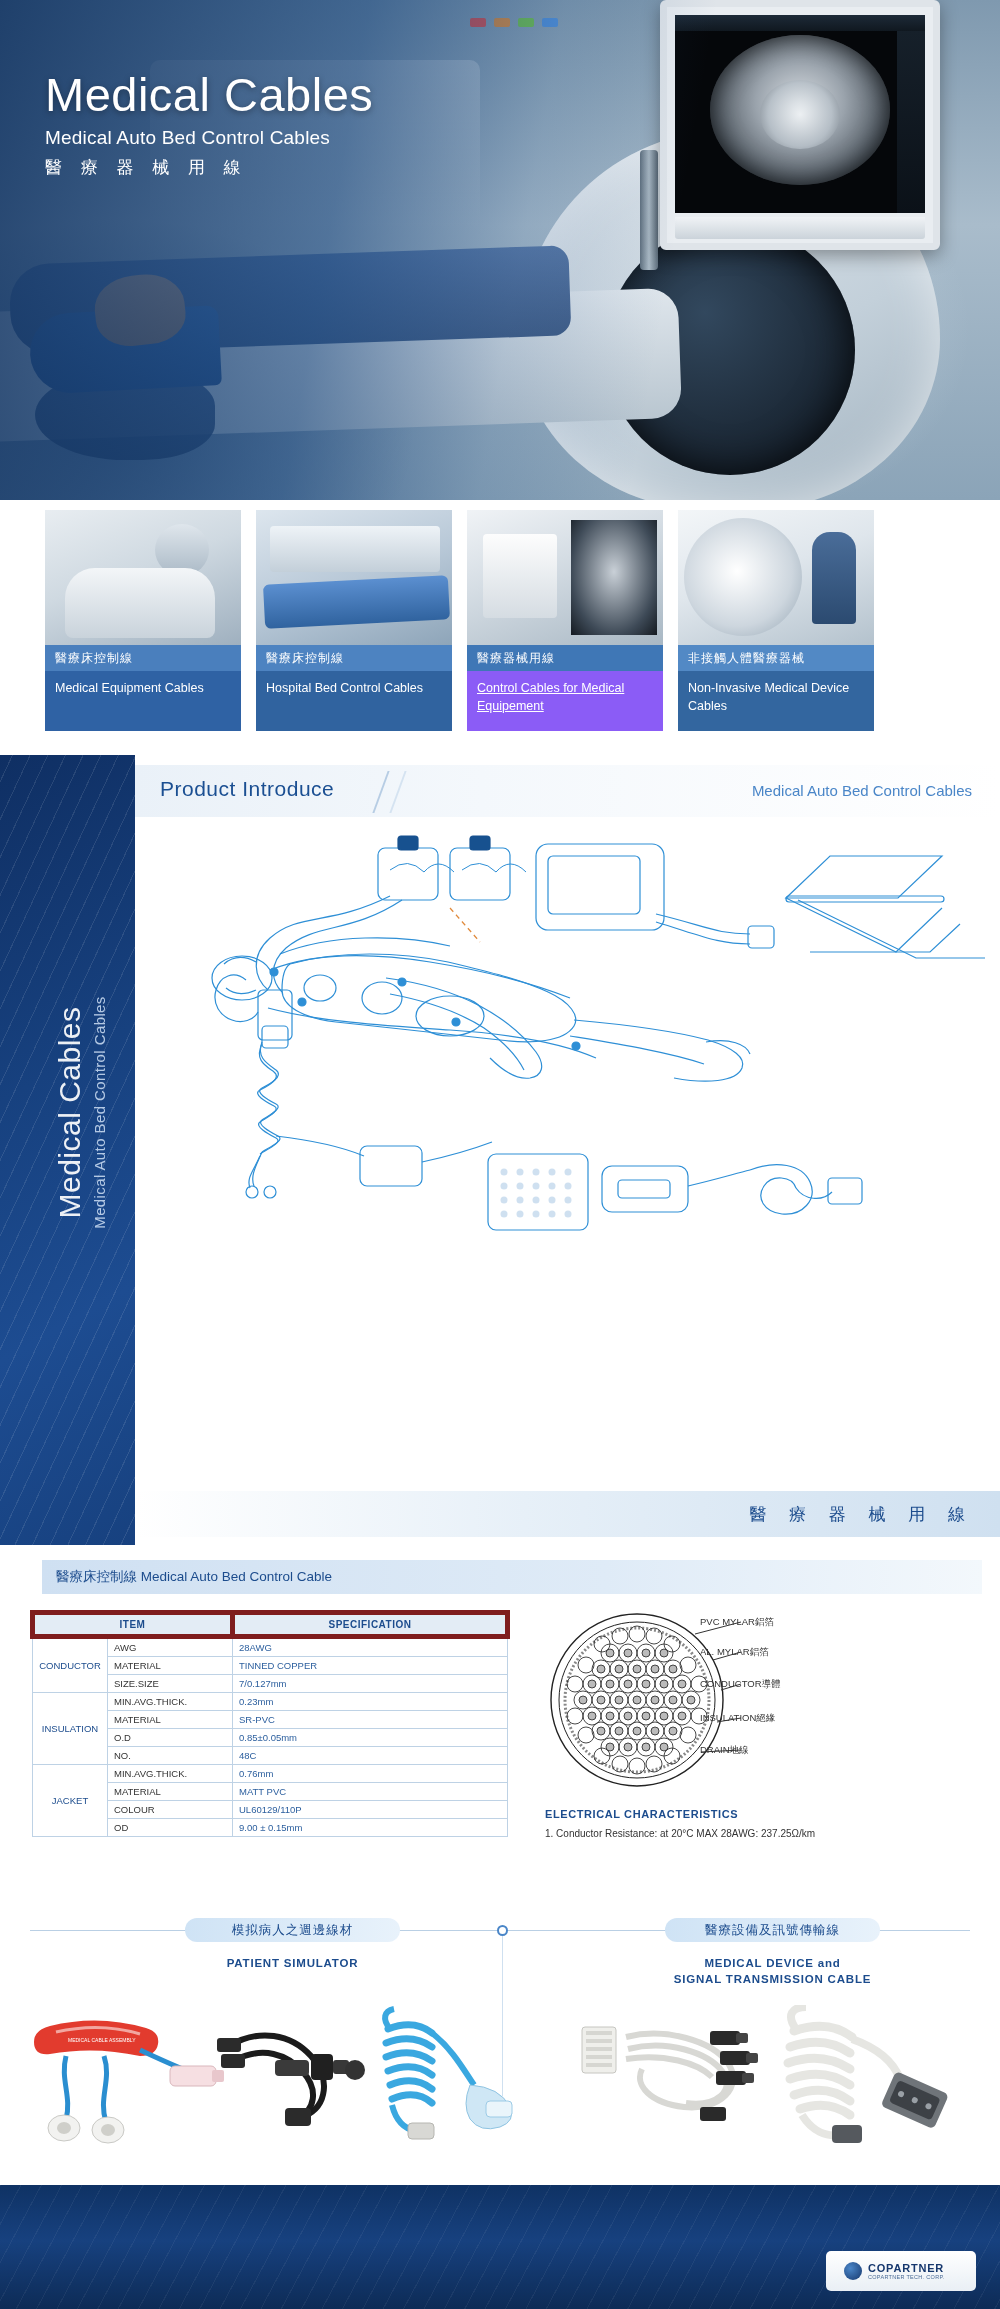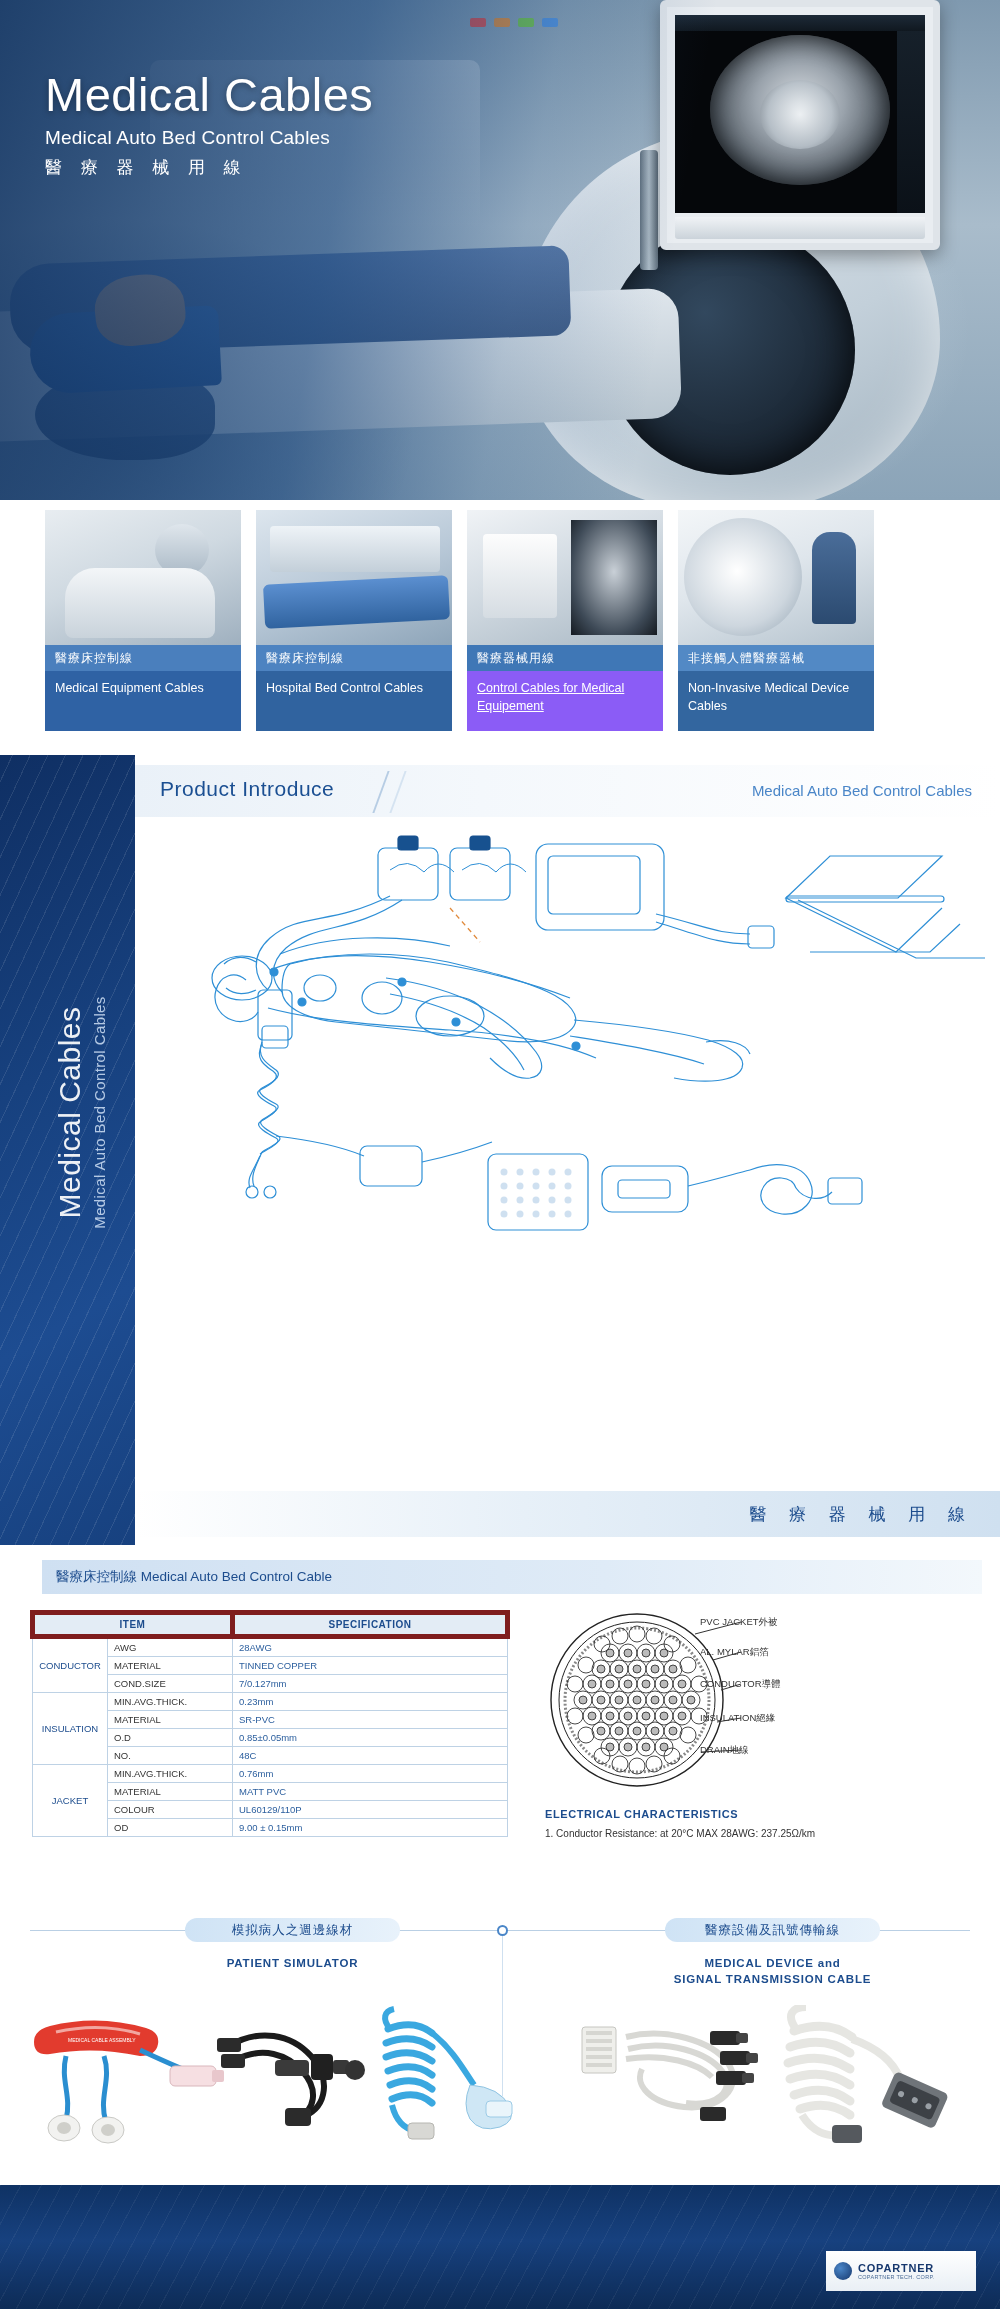--- a/index.html
+++ b/index.html
@@ -277,22 +277,22 @@
   .footer {
     position:absolute; left:0; top:2185px; width:1000px; height:124px;
     background:linear-gradient(180deg,#0f3264 0%,#17417f 45%,#0d2b56 100%);
   }
   .footer::before{
     content:""; position:absolute; left:0; top:0; width:1000px; height:124px;
     background:repeating-linear-gradient(118deg, rgba(255,255,255,.055) 0 1px, rgba(255,255,255,0) 1px 18px);
   }
   .logo {
     position:absolute; right:24px; bottom:18px; width:150px; height:40px;
-    background:linear-gradient(180deg,#ffffff,#e9eff5); border-radius:0;
-    display:flex; align-items:center; gap:6px; padding-left:8px;
+    background:linear-gradient(180deg,#ffffff,#e9eff5); border-radius:5px;
+    display:flex; align-items:center; gap:6px; padding-left:18px;
   }
   .logo-mark {
     width:18px; height:18px; border-radius:50%;
     background:radial-gradient(circle at 35% 35%,#4a86c8,#16376d);
   }
   .logo-text { font-size:11px; font-weight:bold; color:#16376d; letter-spacing:.8px; }
   .logo-text small { display:block; font-size:5.5px; font-weight:normal; letter-spacing:.3px; color:#4a6b96; }
 </style>
 </head>
 <body>
@@ -491,21 +491,21 @@
     <tr>
       <td class="group" rowspan="3">CONDUCTOR</td>
       <td class="prop">AWG</td>
       <td class="val">28AWG</td>
     </tr>
     <tr>
       <td class="prop">MATERIAL</td>
       <td class="val">TINNED  COPPER</td>
     </tr>
     <tr>
-      <td class="prop">COND.SIZE</td>
+      <td class="prop">SIZE.SIZE</td>
       <td class="val">7/0.127mm</td>
     </tr>
 
     <tr>
       <td class="group" rowspan="4">INSULATION</td>
       <td class="prop">MIN.AVG.THICK.</td>
       <td class="val">0.23mm</td>
     </tr>
     <tr>
       <td class="prop">MATERIAL</td>
@@ -651,21 +651,21 @@
     </g>
     <line x1="150" y1="26" x2="196" y2="14" stroke="#333" stroke-width="1"></line>
     <line x1="168" y1="52" x2="196" y2="44" stroke="#333" stroke-width="1"></line>
     <line x1="176" y1="82" x2="196" y2="76" stroke="#333" stroke-width="1"></line>
     <line x1="172" y1="114" x2="196" y2="110" stroke="#333" stroke-width="1"></line>
     <line x1="156" y1="144" x2="196" y2="142" stroke="#333" stroke-width="1"></line>
   </svg>
 </div>
 
 <div class="callouts">
-  <div class="callout" style="left:0; top:8px;">PVC JACKET外被</div>
+  <div class="callout" style="left:0; top:8px;">PVC MYLAR鋁箔</div>
   <div class="callout" style="left:0; top:38px;">AL. MYLAR鋁箔</div>
   <div class="callout" style="left:0; top:70px;">CONDUCTOR導體</div>
   <div class="callout" style="left:0; top:104px;">INSULATION絕緣</div>
   <div class="callout" style="left:0; top:136px;">DRAIN地線</div>
 </div>
 
 <div class="elec-title">ELECTRICAL  CHARACTERISTICS</div>
 <div class="elec-line">1. Conductor Resistance:  at 20°C MAX 28AWG: 237.25Ω/km</div>
 
 <div class="gal-divider"></div>

